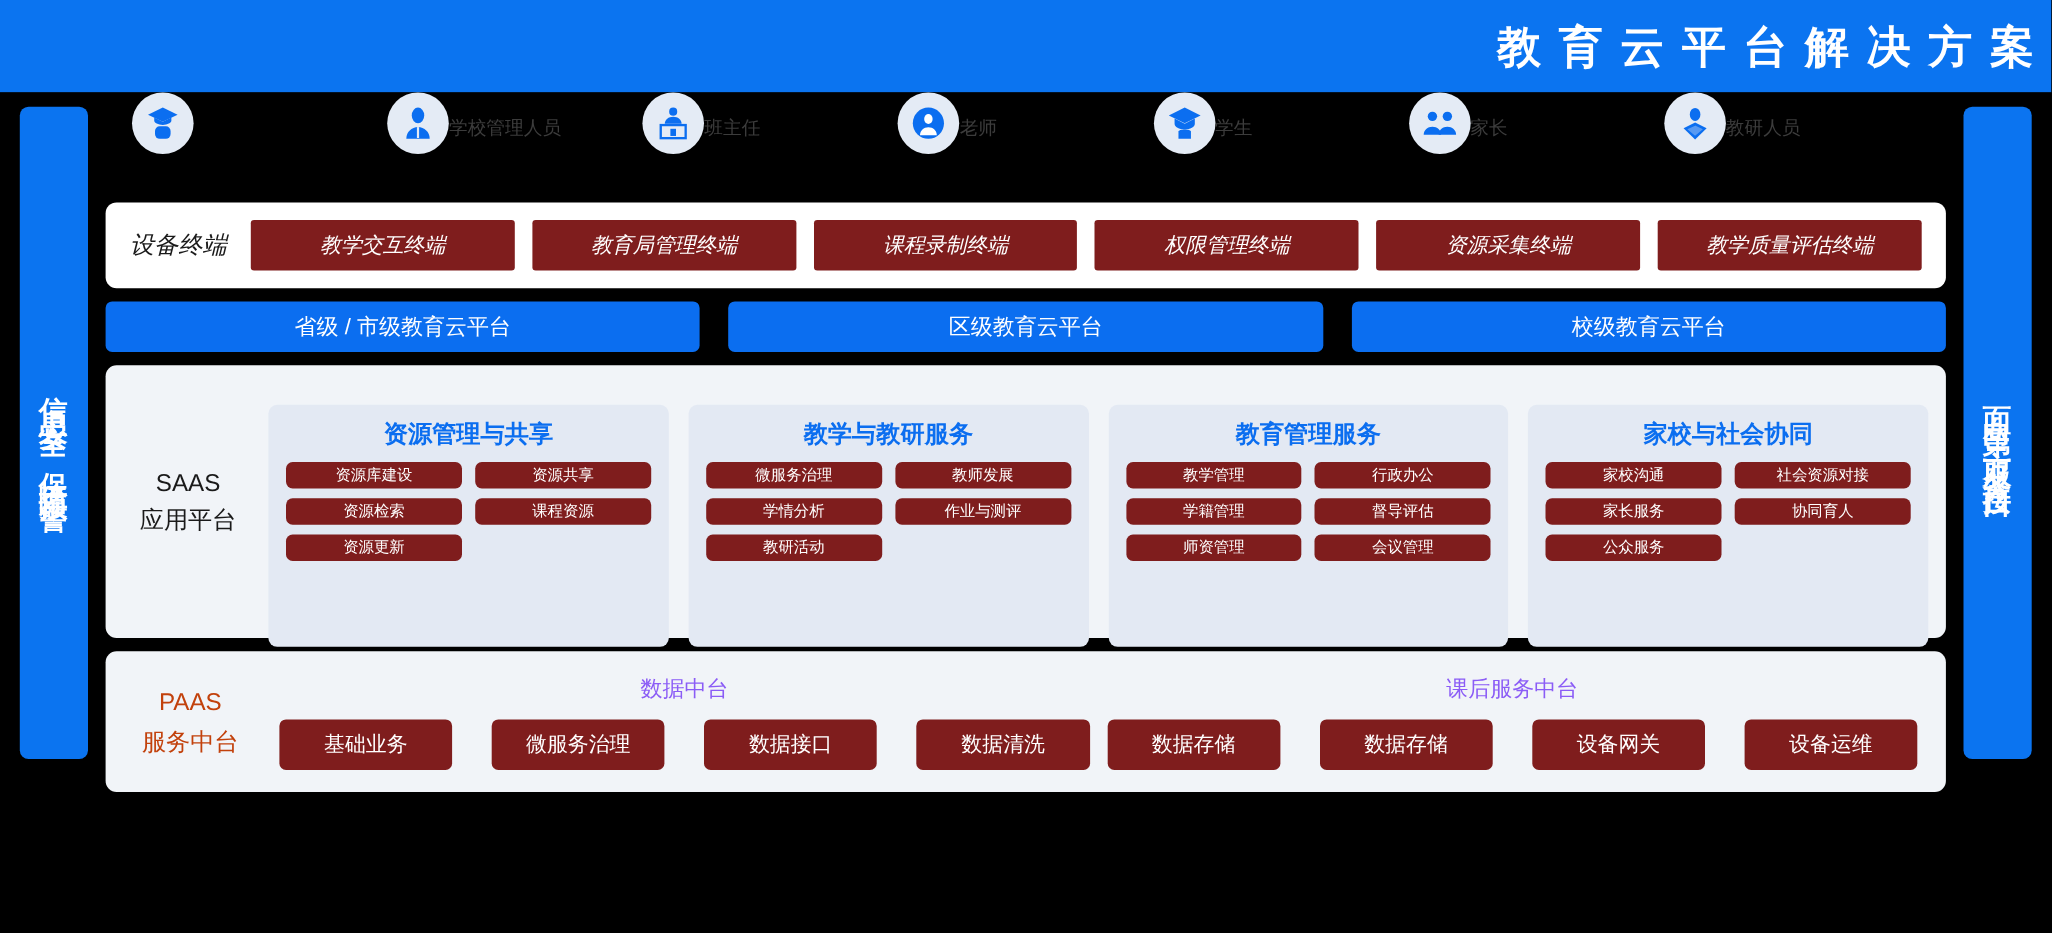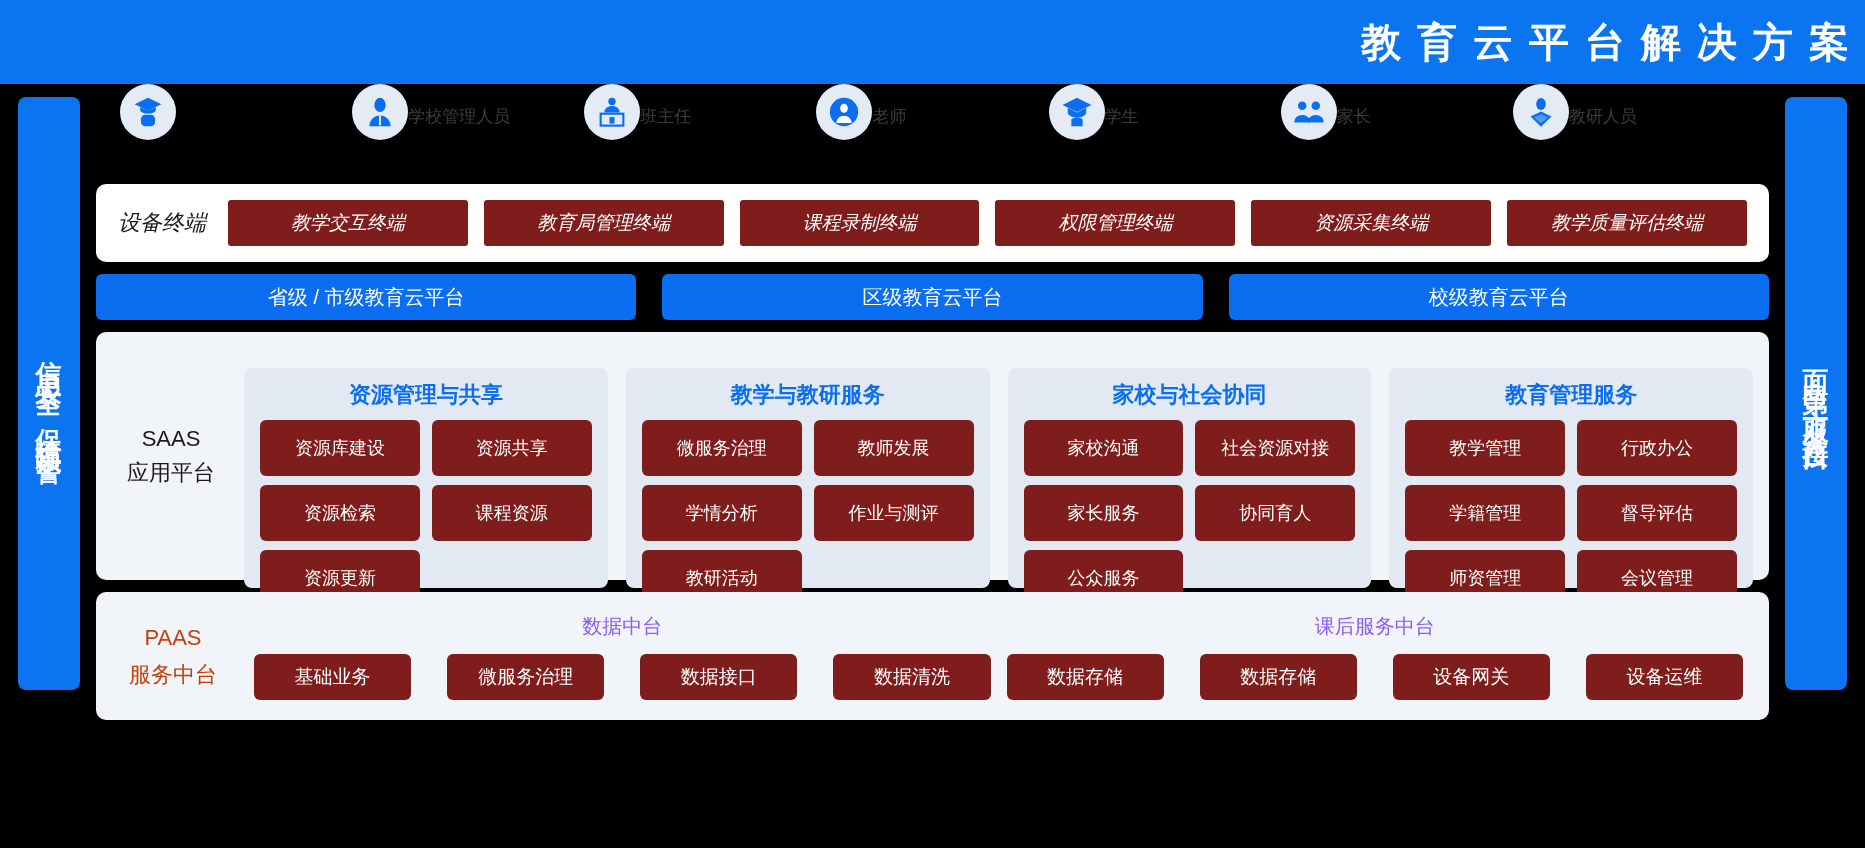--- a/index.html
+++ b/index.html
@@ -191,24 +191,24 @@
     margin-bottom: 10px;
     white-space: nowrap;
   }
   .group-grid {
     display: flex;
     flex-wrap: wrap;
     gap: 9px 12px;
     align-content: flex-start;
   }
   .group-grid .chip {
-    height: 56px;
+    height: 24px;
     border-radius: 6px;
     flex: 0 0 calc(50% - 6px);
-    font-size: 18px;
+    font-size: 14px;
   }
 
   
   .paas-section {
     position: absolute;
     left: 0; right: 0;
     top: 508px;
     height: 128px;
     background: #f1f4f8;
     border-radius: 10px;
@@ -397,42 +397,42 @@
           <div class="group-grid">
             <div class="chip">微服务治理</div>
             <div class="chip">教师发展</div>
             <div class="chip">学情分析</div>
             <div class="chip">作业与测评</div>
             <div class="chip">教研活动</div>
           </div>
         </div>
 
         <div class="saas-group">
-          <div class="group-title">家校与社会协同</div>
-          <div class="group-grid">
-            <div class="chip">家校沟通</div>
-            <div class="chip">社会资源对接</div>
-            <div class="chip">家长服务</div>
-            <div class="chip">协同育人</div>
-            <div class="chip">公众服务</div>
-          </div>
-        </div>
-
-        <div class="saas-group">
           <div class="group-title">教育管理服务</div>
           <div class="group-grid">
             <div class="chip">教学管理</div>
             <div class="chip">行政办公</div>
             <div class="chip">学籍管理</div>
             <div class="chip">督导评估</div>
             <div class="chip">师资管理</div>
             <div class="chip">会议管理</div>
           </div>
         </div>
 
+        <div class="saas-group">
+          <div class="group-title">家校与社会协同</div>
+          <div class="group-grid">
+            <div class="chip">家校沟通</div>
+            <div class="chip">社会资源对接</div>
+            <div class="chip">家长服务</div>
+            <div class="chip">协同育人</div>
+            <div class="chip">公众服务</div>
+          </div>
+        </div>
+
       </div>
     </div>
 
     <div class="paas-section">
       <div class="paas-label">
         <div>PAAS</div>
         <div>服务中台</div>
       </div>
 
       <div class="paas-halves">

